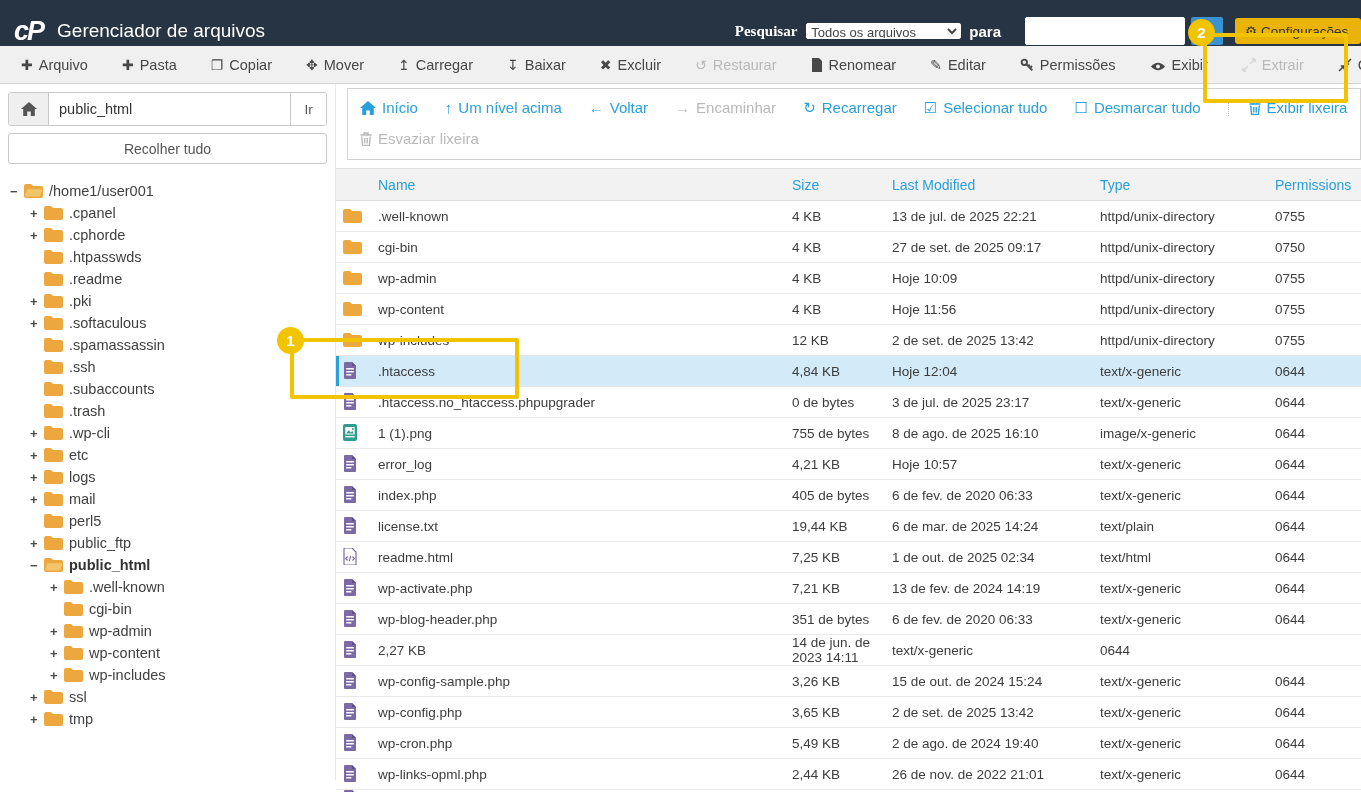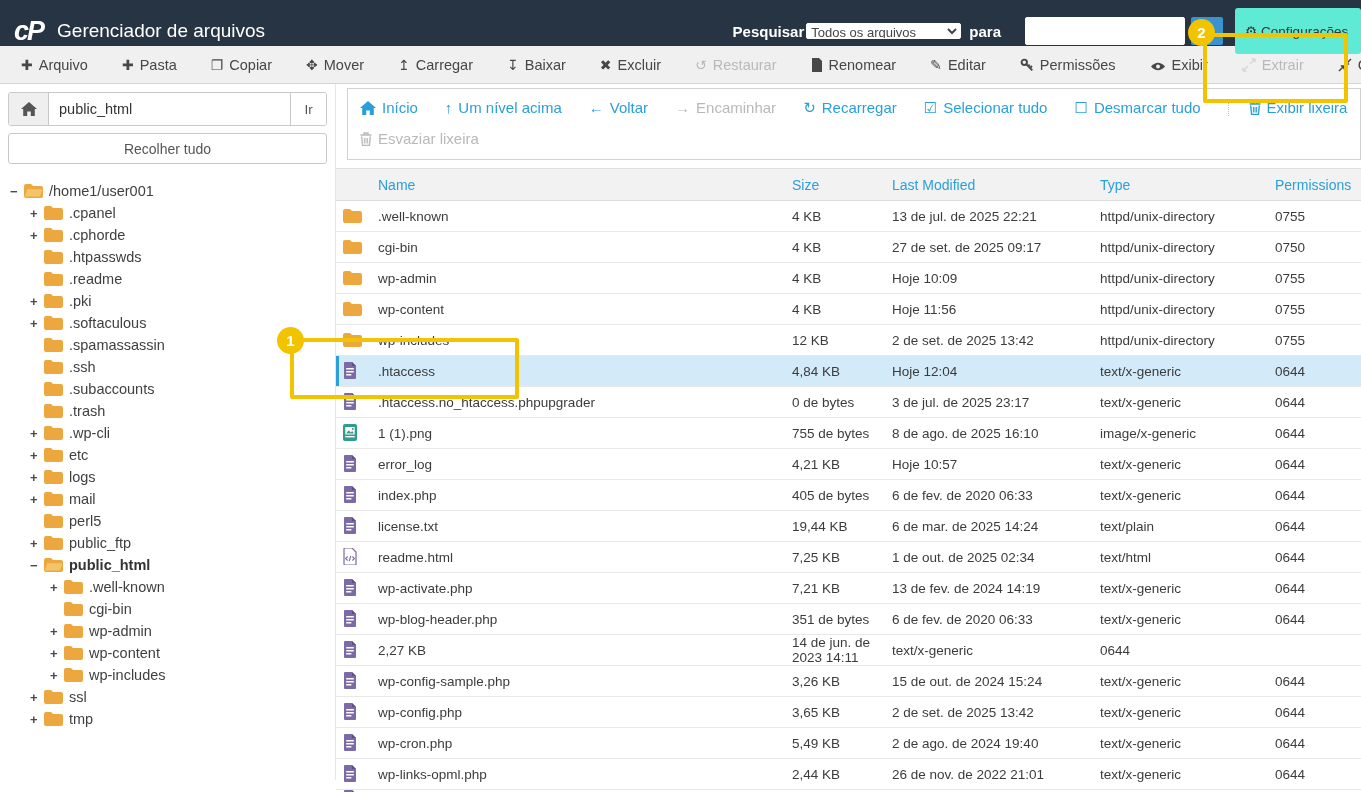--- a/index.html
+++ b/index.html
@@ -6,30 +6,30 @@
   html, body { width: 1361px; height: 792px; overflow: hidden; background: #fff;
     font-family: "Liberation Sans", "DejaVu Sans", sans-serif; }
   .icon svg { display: inline-block; vertical-align: -2px; }
 
   
   .app-header { height: 46px; background: #273443; display: flex; align-items: center;
     padding: 16px 0 0 14px; color: #fff; }
   .logo { font-weight: bold; font-style: italic; font-size: 27px; letter-spacing: -2px; }
   .app-title { font-size: 19px; margin-left: 14px; font-weight: 400; }
   .hspacer { flex: 1; }
-  .search-label { font-size: 15px; font-weight: 700; margin-right: 2px; }
+  .search-label { font-size: 15px; font-weight: 700; margin-right: 9px; font-family: Liberation Serif, serif; }
   .scope-select { height: 16px; width: 155px; font-size: 13px; color: #444;
     border: 1px solid #fff; border-radius: 2px; margin-right: 8px; background: #fff;
     font-family: "Liberation Sans", sans-serif; }
   .para-label { font-size: 15px; font-weight: 700; margin-right: 24px; }
   .search-input { height: 28px; width: 160px; border: 1px solid #fff; border-radius: 2px;
     margin-right: 6px; padding: 0 6px; font-size: 13px; }
   .go-btn { height: 28px; width: 32px; background: #3a92d0; color: #cfe6f7; border: none;
     border-radius: 2px; font-size: 13px; margin-right: 12px; cursor: pointer; }
-  .settings-btn { height: 46px; min-width: 126px; flex-shrink: 0; background: #5eead4; color: #333;
+  .settings-btn { height: 26px; min-width: 126px; flex-shrink: 0; background: #eab308; color: #333;
     border: none; border-radius: 3px; font-size: 13.5px; padding: 0 10px; text-align: left;
     cursor: pointer; white-space: nowrap; font-family: "Liberation Sans", sans-serif; }
   .settings-btn .icon { margin-right: 4px; }
 
   
   .toolbar { height: 38px; background: #f0f0f0; border-bottom: 1px solid #d6d6d6;
     display: flex; align-items: center; padding: 0 4px; }
   .tool-btn { display: flex; align-items: center; font-size: 14.5px; color: #474747;
     padding: 0 17px; height: 100%; cursor: pointer; white-space: nowrap; }
   .tool-btn .icon { margin-right: 6px; font-size: 14px; line-height: 1; }

